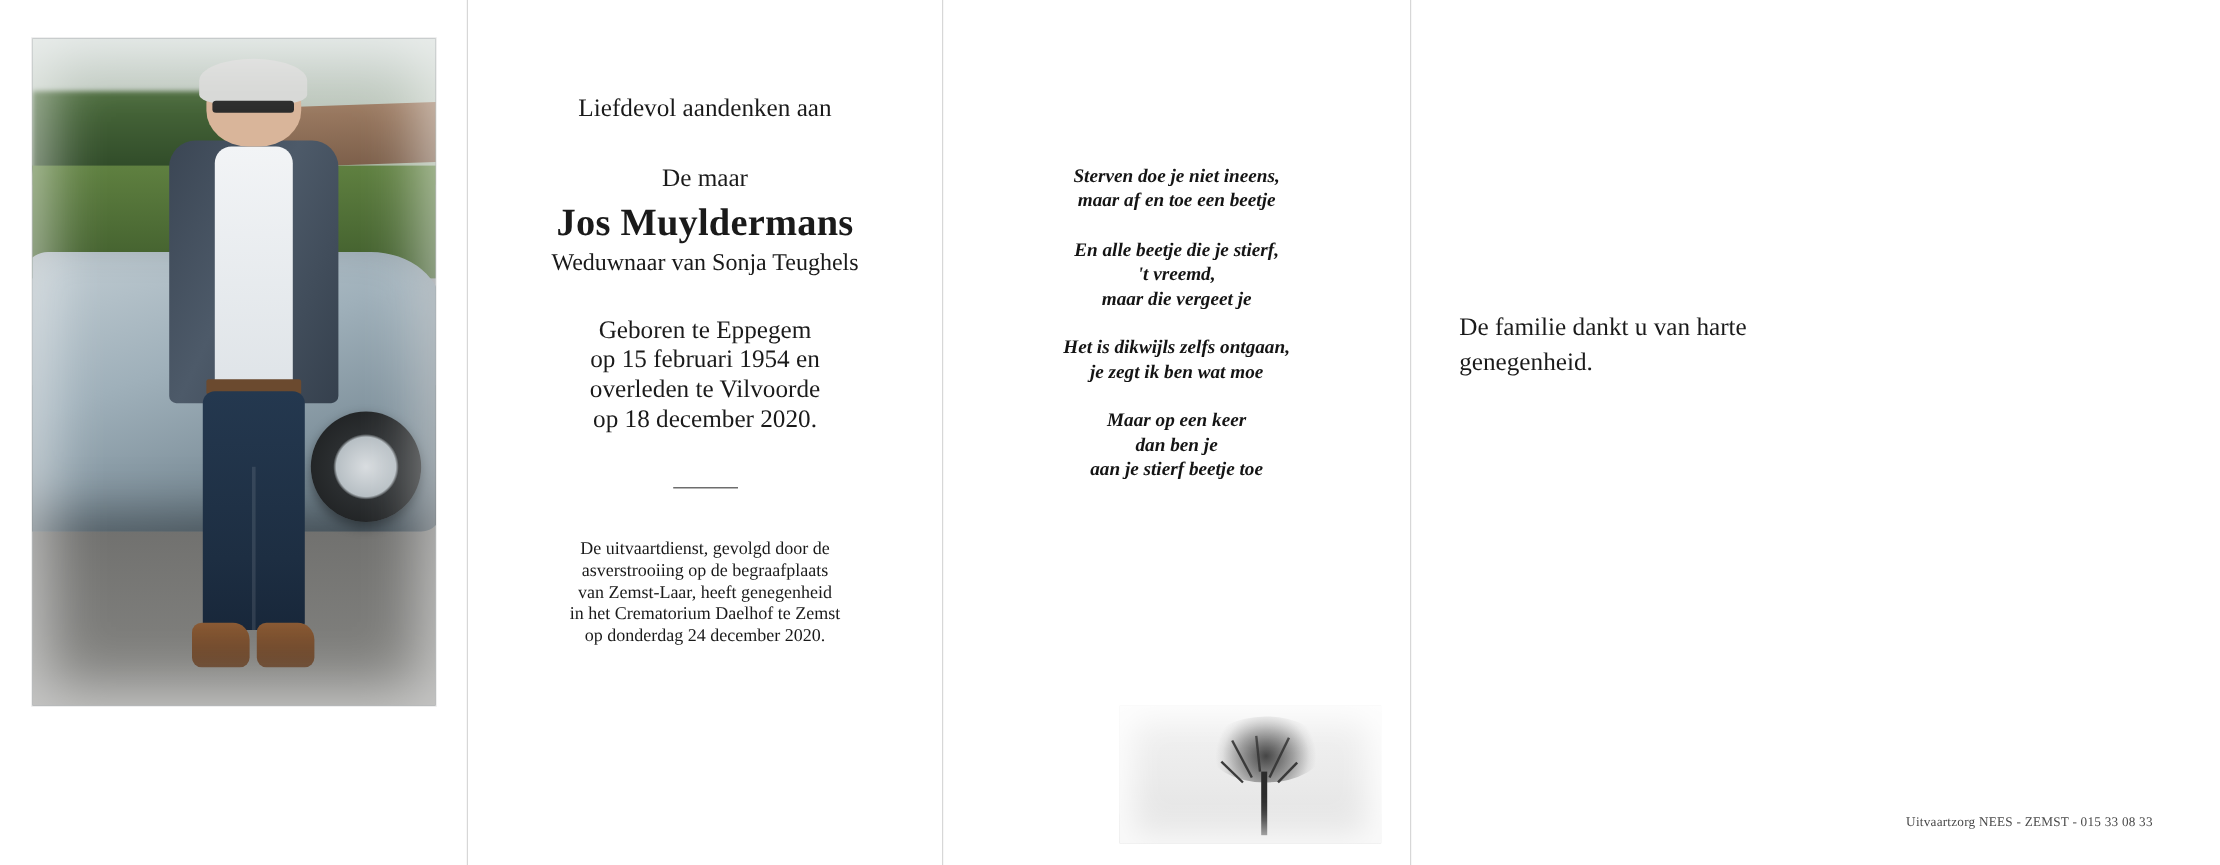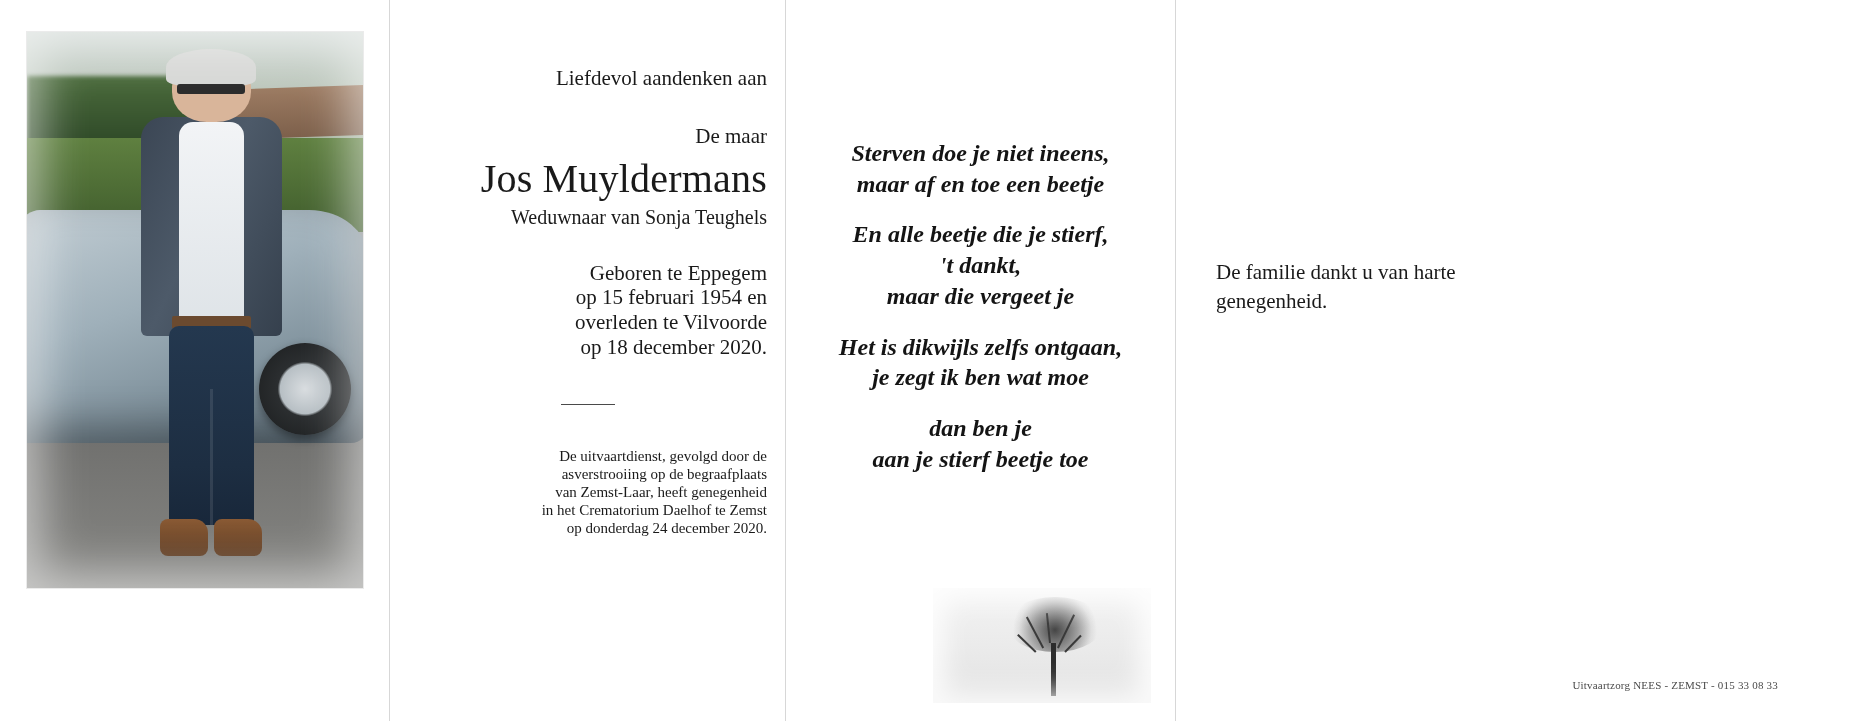--- a/index.html
+++ b/index.html
@@ -172,37 +172,37 @@
   .photo-frame .vignette {
     position: absolute;
     inset: 0;
     box-shadow: inset 0 0 46px 14px rgba(255,255,255,0.55);
     pointer-events: none;
   }
 
   
   .panel-main {
     flex: 0 0 395px;
-    padding: 0 18px;
-    text-align: right;
+    padding: 12px 18px;
+    text-align: center;
   }
   .m-intro {
     margin-top: 64px;
     font-size: 21px;
     line-height: 1.35;
   }
   .m-title {
     margin-top: 30px;
     font-size: 21px;
     line-height: 1.35;
   }
   .m-name {
     margin-top: 4px;
-    font-size: 40px;
-    font-weight: normal;
+    font-size: 32px;
+    font-weight: bold;
     letter-spacing: 0.2px;
   }
   .m-sub {
     margin-top: 4px;
     font-size: 20px;
   }
   .m-dates {
     margin-top: 32px;
     font-size: 21px;
     line-height: 1.18;
@@ -224,21 +224,21 @@
     flex: 0 0 389px;
     padding: 0 14px;
     text-align: center;
     position: relative;
   }
   .poem {
     margin-top: 138px;
     font-family: "Liberation Serif", serif;
     font-style: italic;
     font-weight: bold;
-    font-size: 24px;
+    font-size: 16px;
     line-height: 1.28;
     color: #141414;
   }
   .stanza { margin-bottom: 20px; }
   .stanza:last-child { margin-bottom: 0; }
 
   .tree-photo {
     position: absolute;
     right: 24px;
     bottom: 18px;
@@ -287,21 +287,21 @@
     position: relative;
   }
   .thanks {
     margin-top: 258px;
     font-size: 21px;
     line-height: 1.38;
     padding: 0 40px;
   }
   .credit {
     position: absolute;
-    right: 72px;
+    right: 56px;
     bottom: 30px;
     font-size: 11px;
     color: #4a4a4a;
     letter-spacing: 0.2px;
   }
 </style>
 </head>
 <body>
 
 <div class="card">
@@ -357,28 +357,29 @@
   <div class="divider"></div>
 
   <div class="panel panel-poem">
     <div class="poem">
       <div class="stanza">
         <div>Sterven doe je niet ineens,</div>
         <div>maar af en toe een beetje</div>
       </div>
       <div class="stanza">
         <div>En alle beetje die je stierf,</div>
-        <div>'t dankt,</div>
+        <div>'t vreemd,</div>
         <div>maar die vergeet je</div>
       </div>
       <div class="stanza">
         <div>Het is dikwijls zelfs ontgaan,</div>
         <div>je zegt ik ben wat moe</div>
       </div>
       <div class="stanza">
+        <div>Maar op een keer</div>
         <div>dan ben je</div>
         <div>aan je stierf beetje toe</div>
       </div>
     </div>
 
     <div class="tree-photo">
       <div class="ground"></div>
       <div class="crown"></div>
       <div class="branch b1"></div>
       <div class="branch b2"></div>

